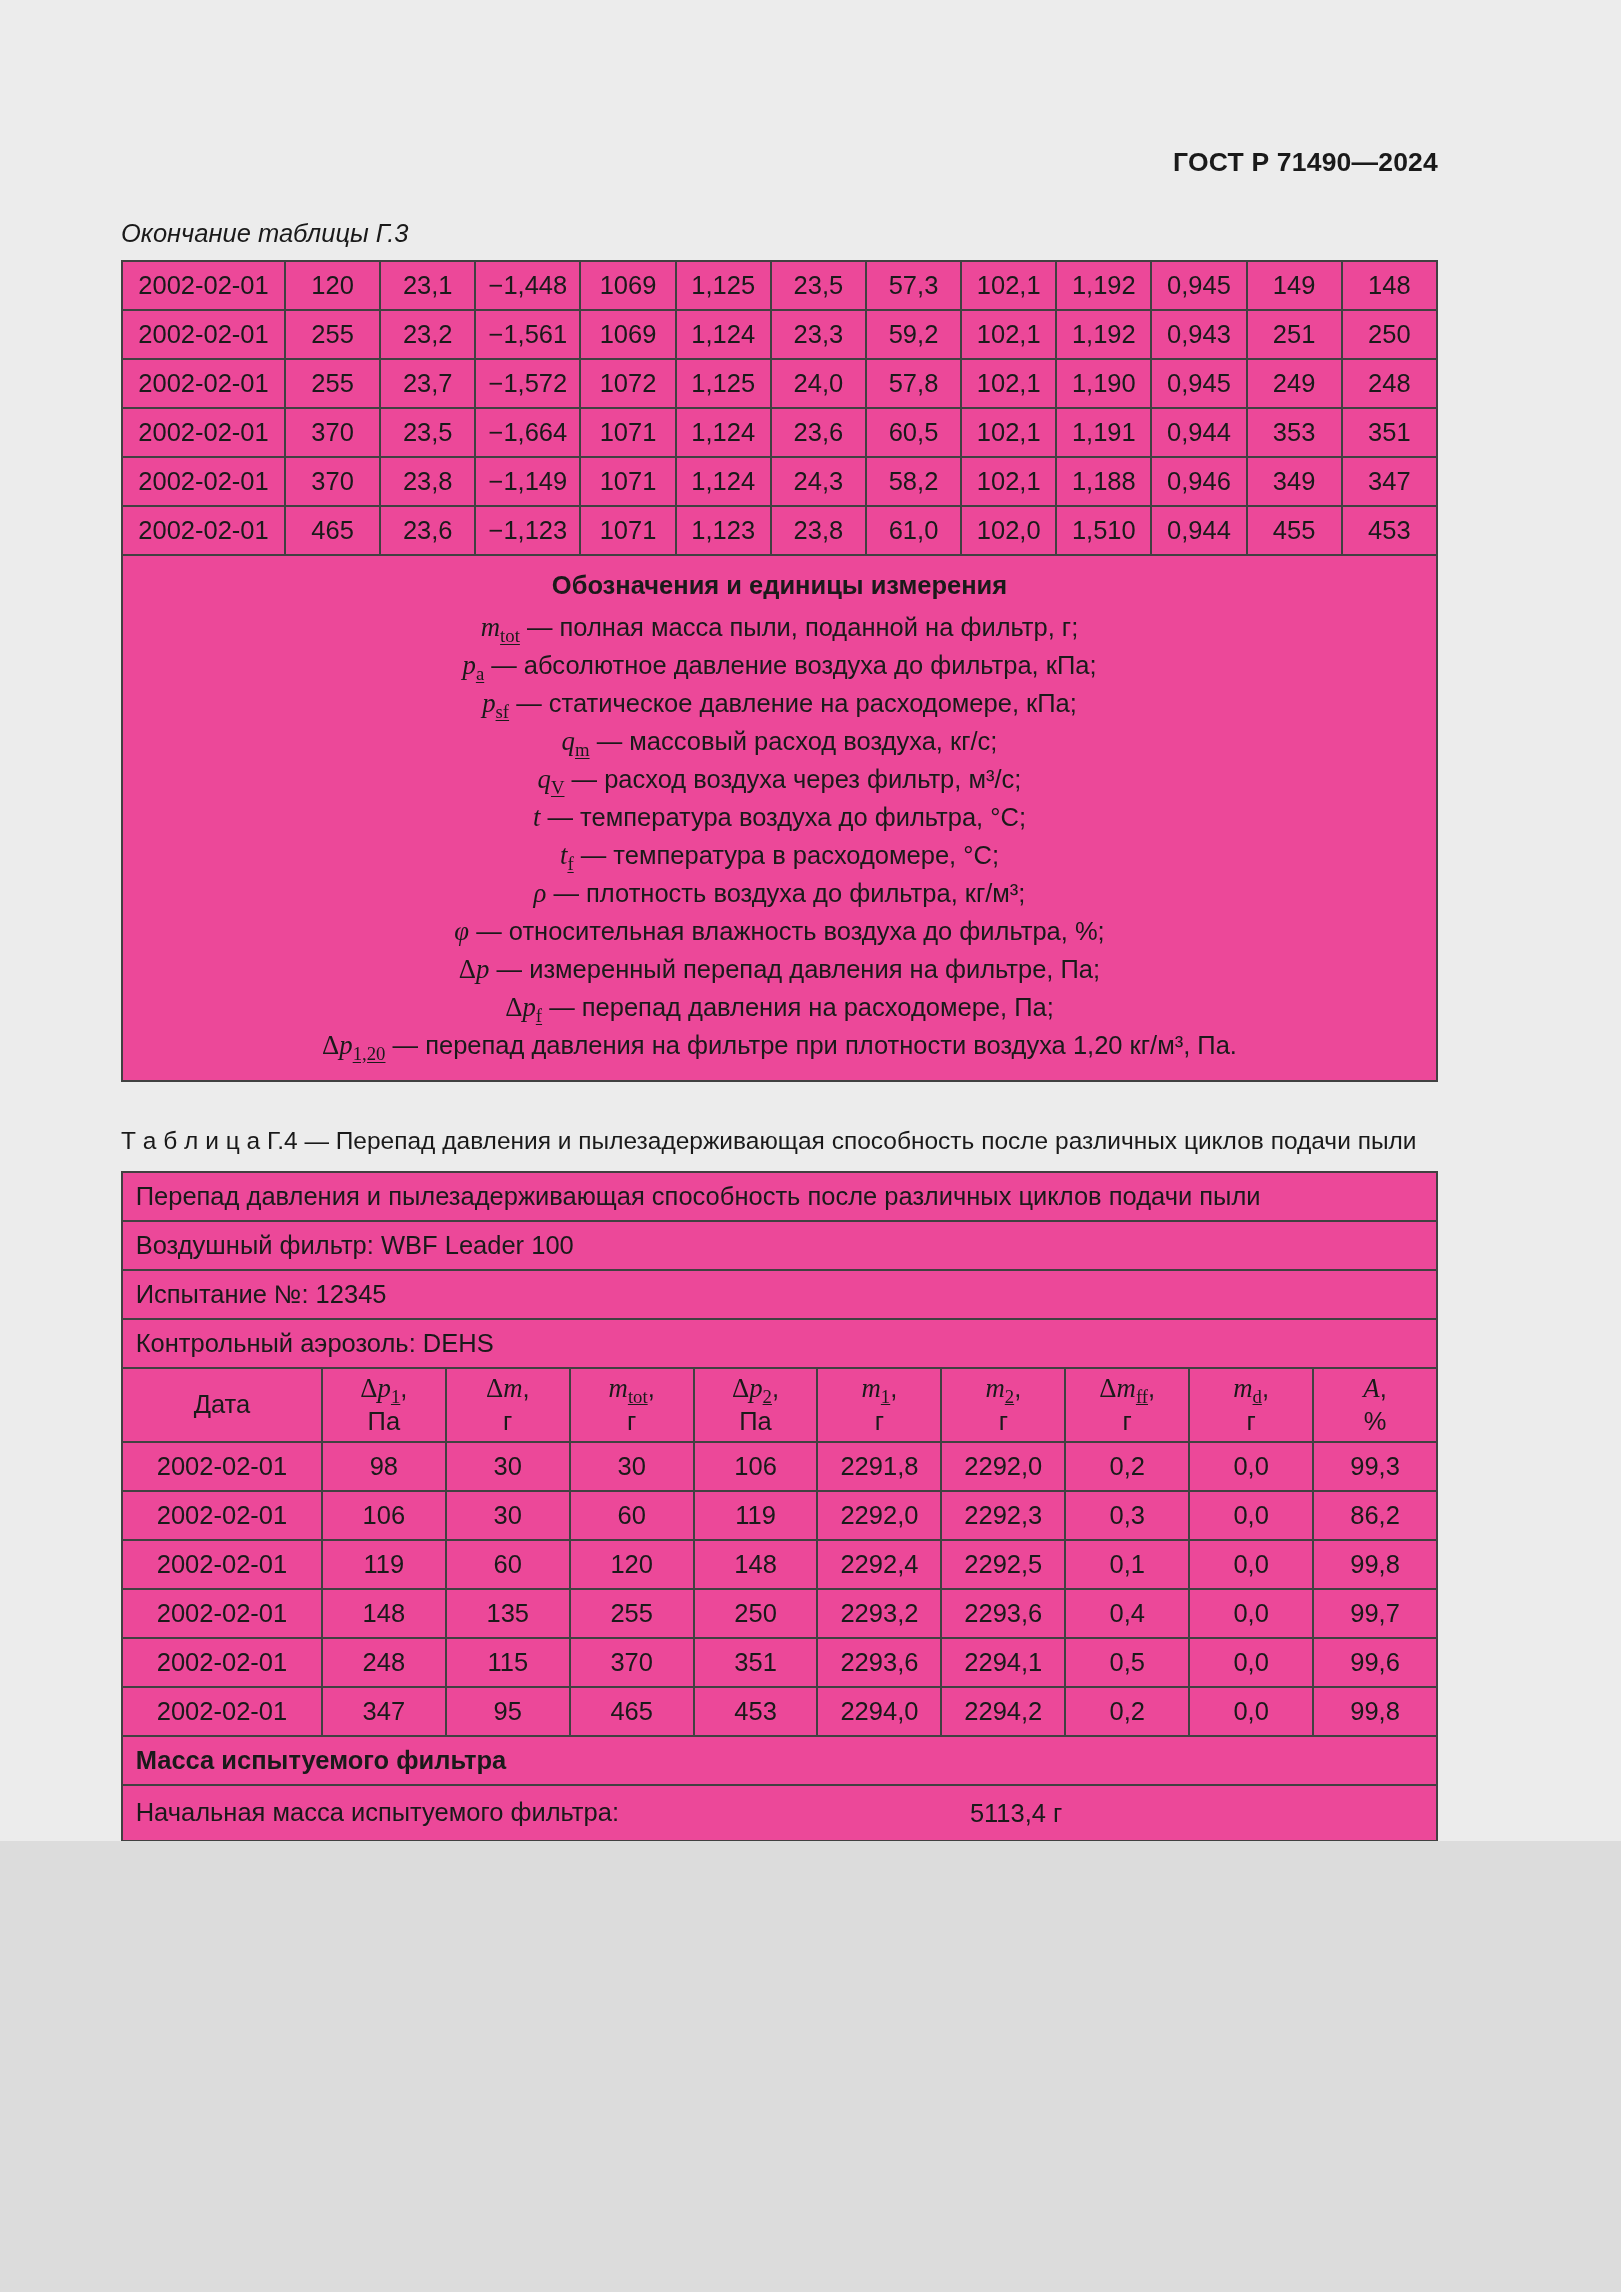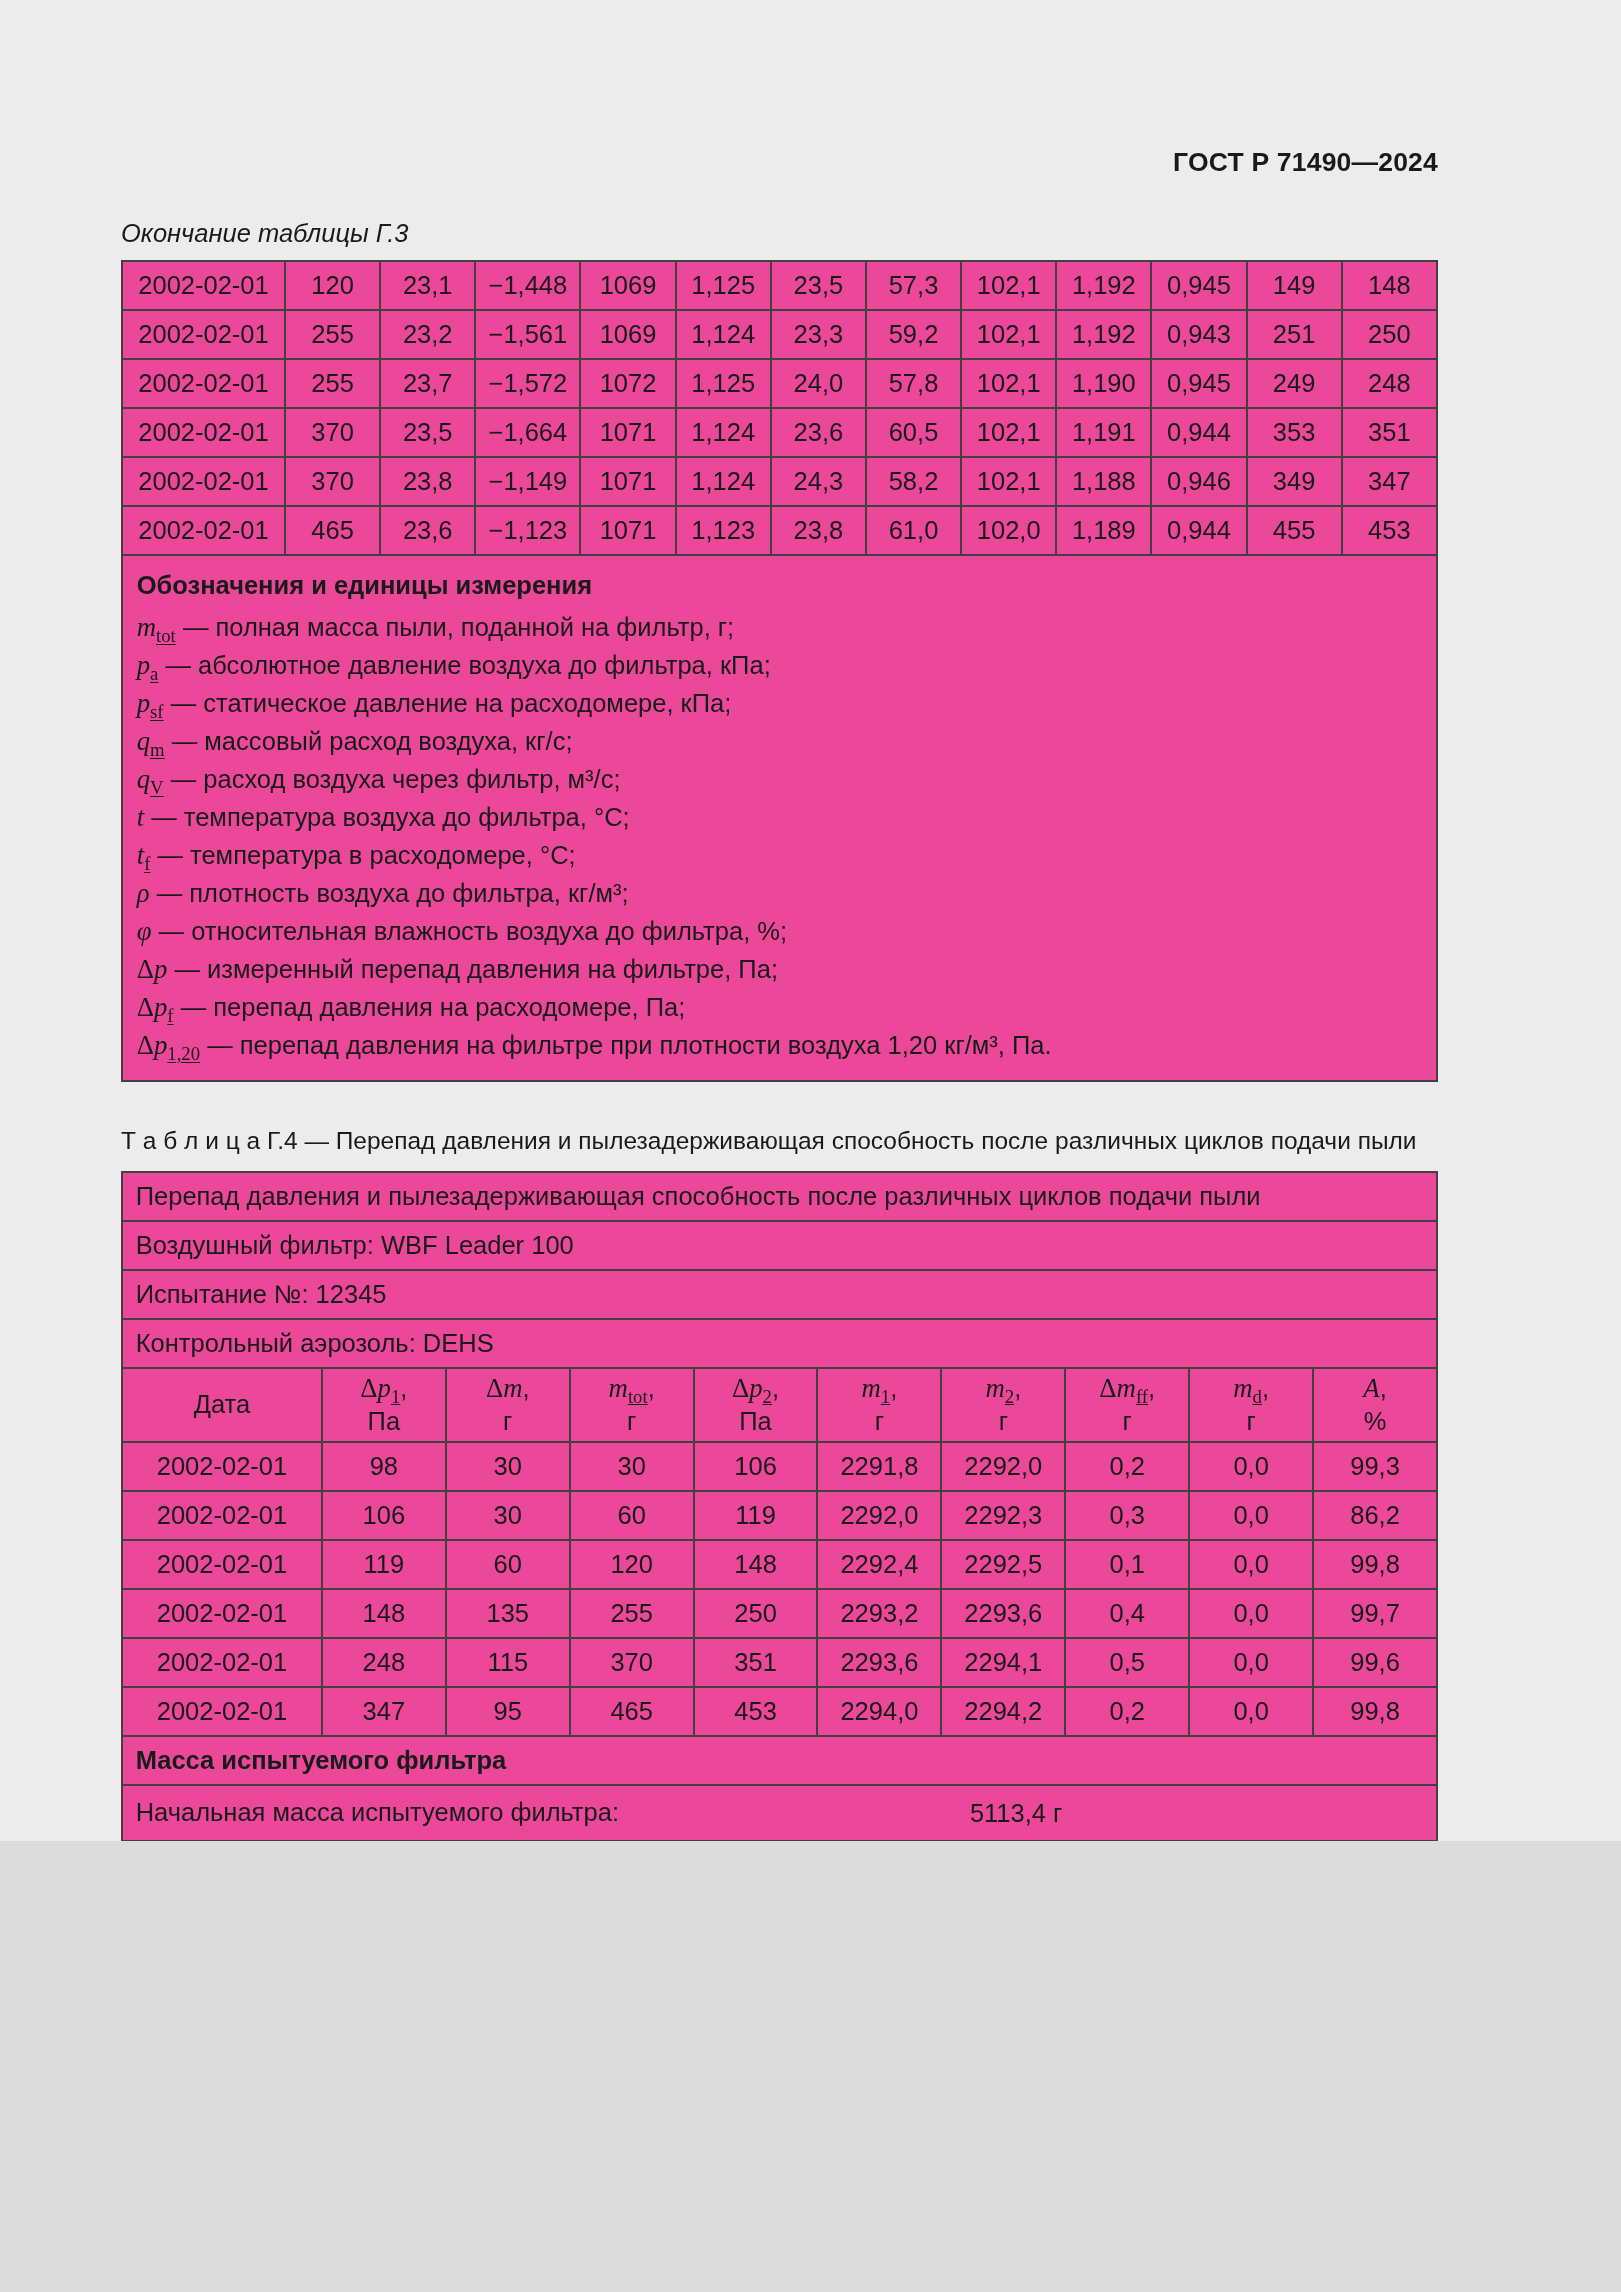--- a/index.html
+++ b/index.html
@@ -35,21 +35,21 @@
 
   .g3 { margin-top: 11.8px; }
   .g4 { margin-top: 15.7px; }
 
   
   .msym { font-family: "Liberation Serif", "DejaVu Serif", serif; font-size: 1.05em; }
   .msym i { font-style: italic; }
   .msym .mpre { font-style: normal; }
   sub { font-size: 0.70em; line-height: 0; text-decoration: underline; }
 
-  .legend-cell { text-align: left; vertical-align: top; padding: 11.8px 13.7px 15.7px 13.7px; height: auto; }
+  .legend-cell { text-align: center; vertical-align: top; padding: 11.8px 13.7px 15.7px 13.7px; height: auto; }
   .legend-title { font-weight: 700; font-size: 25.5px; margin: 3.9px 0 7.8px 0; }
   .legend-item { font-size: 25.5px; line-height: 38px; white-space: nowrap; }
 
   .g4-caption { margin-top: 45px; font-size: 24.5px; }
 
   .title-row { text-align: left; font-weight: 400; padding: 3.9px 12.7px; }
   .info-row  { text-align: left; padding: 3.9px 12.7px; }
   th { font-weight: 400; height: 74px; line-height: 1.3; }
 
   .mass-title { text-align: left; font-weight: 700; padding: 3.9px 12.7px; }
@@ -163,21 +163,21 @@
           <tr>
             <td>2002-02-01</td>
             <td>465</td>
             <td>23,6</td>
             <td>−1,123</td>
             <td>1071</td>
             <td>1,123</td>
             <td>23,8</td>
             <td>61,0</td>
             <td>102,0</td>
-            <td>1,189</td>
+            <td>1,510</td>
             <td>0,944</td>
             <td>455</td>
             <td>453</td>
           </tr>
         </tbody>
       <tbody>
         <tr>
           <td colspan="13" class="legend-cell">
             <div class="legend-title">Обозначения и единицы измерения</div>
             <div id="legend-list">

